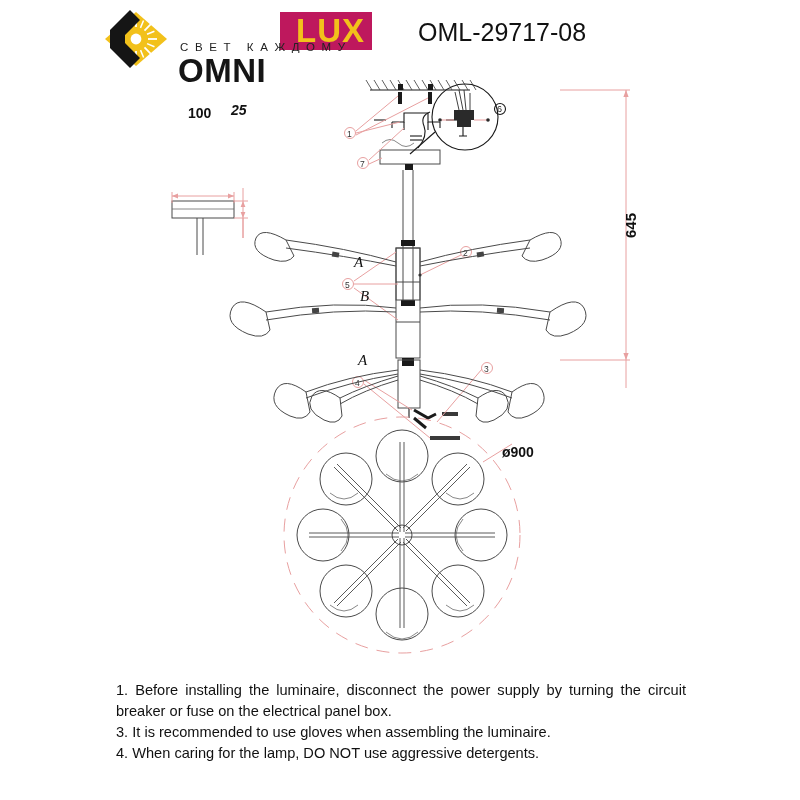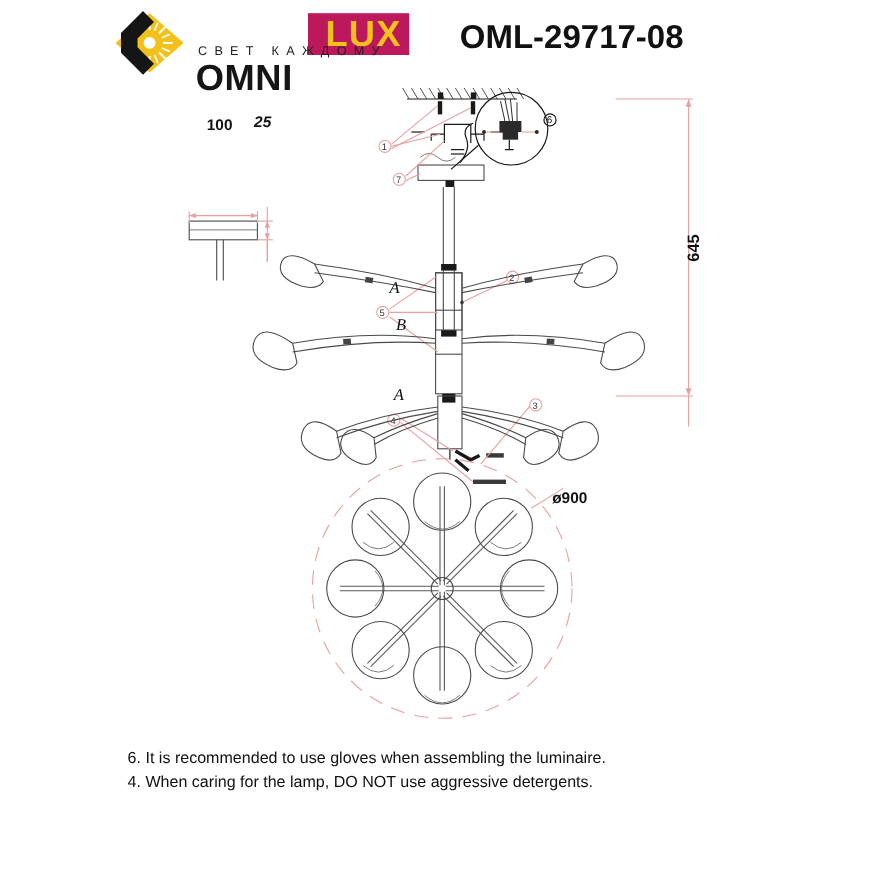--- a/index.html
+++ b/index.html
@@ -24,21 +24,21 @@
     background:#be185d;color:#f2c11b;
     font-size:33px;font-weight:bold;letter-spacing:1px;
     padding:2px 7px 3px 16px;line-height:33px;text-align:right;
   }
   .logo-slogan{
     position:absolute;left:80px;top:35px;
     font-size:11.5px;letter-spacing:6.6px;color:#222;font-weight:normal;
   }
   .model{
     position:absolute;left:418px;top:18px;
-    font-size:30px;font-weight:bold;letter-spacing:0px;color:#111;
+    font-size:25px;font-weight:normal;letter-spacing:0px;color:#111;
   }
 
   
   .dimtext{position:absolute;font-size:14px;font-weight:bold;color:#111;}
   .letterlabel{position:absolute;font-size:15px;font-style:italic;color:#111;font-family:"Liberation Serif",serif;}
 
   .vertdim{
     position:absolute;font-size:15px;font-weight:bold;color:#111;
     transform:rotate(-90deg);transform-origin:left top;white-space:nowrap;
   }
@@ -349,17 +349,18 @@
 
   <div class="letterlabel" style="left:354px;top:254px;">A</div>
   <div class="letterlabel" style="left:360px;top:288px;">B</div>
   <div class="letterlabel" style="left:358px;top:352px;">A</div>
 
   <div class="vertdim" style="left:622px;top:238px;">645</div>
 
   <div class="dimtext" style="left:502px;top:444px;">ø900</div>
 
   <div class="instructions">
-    <p>6. It is recommended to use gloves when assembling the luminaire.</p>
+    <p class="just">1. Before installing the luminaire, disconnect the power supply by turning the circuit breaker or fuse on the electrical panel box.</p>
+    <p>3. It is recommended to use gloves when assembling the luminaire.</p>
     <p>4. When caring for the lamp, DO NOT use aggressive detergents.</p>
   </div>
 
 </div>
 
 </body></html>

